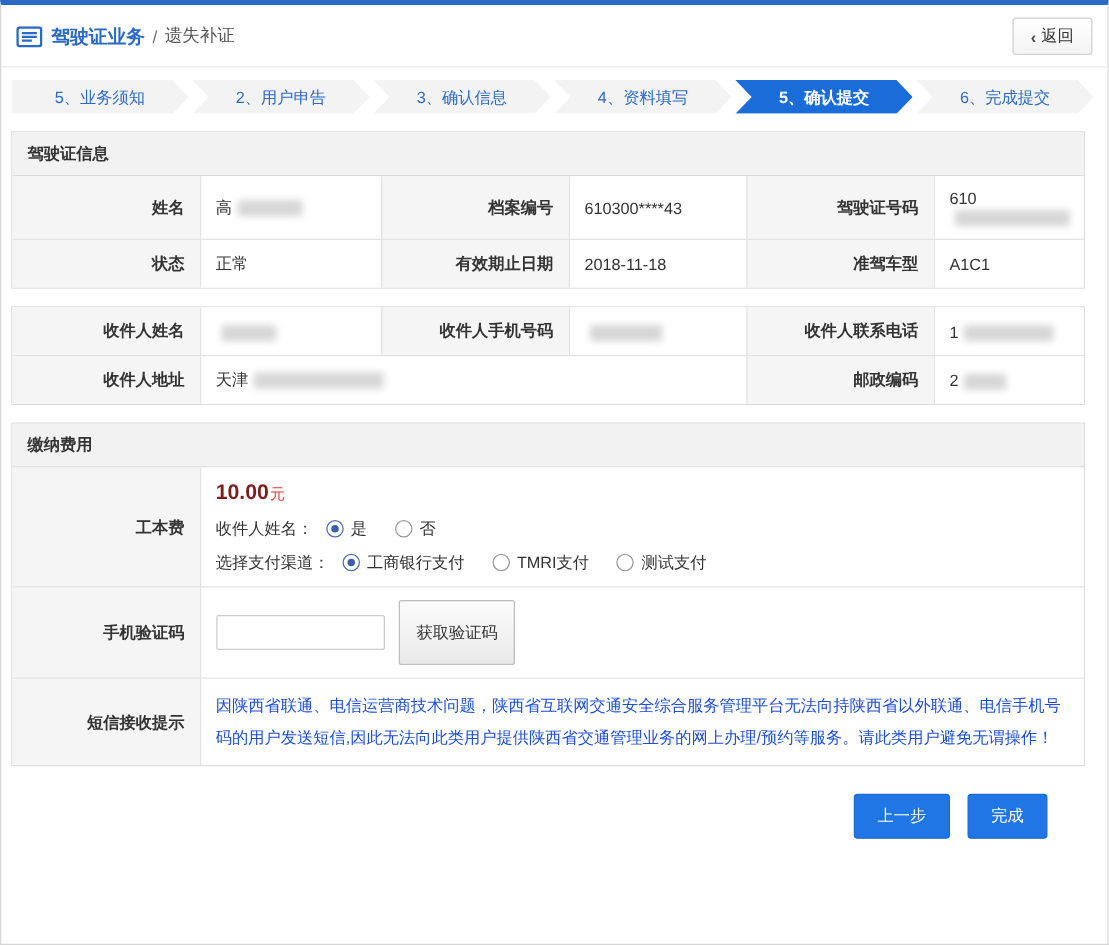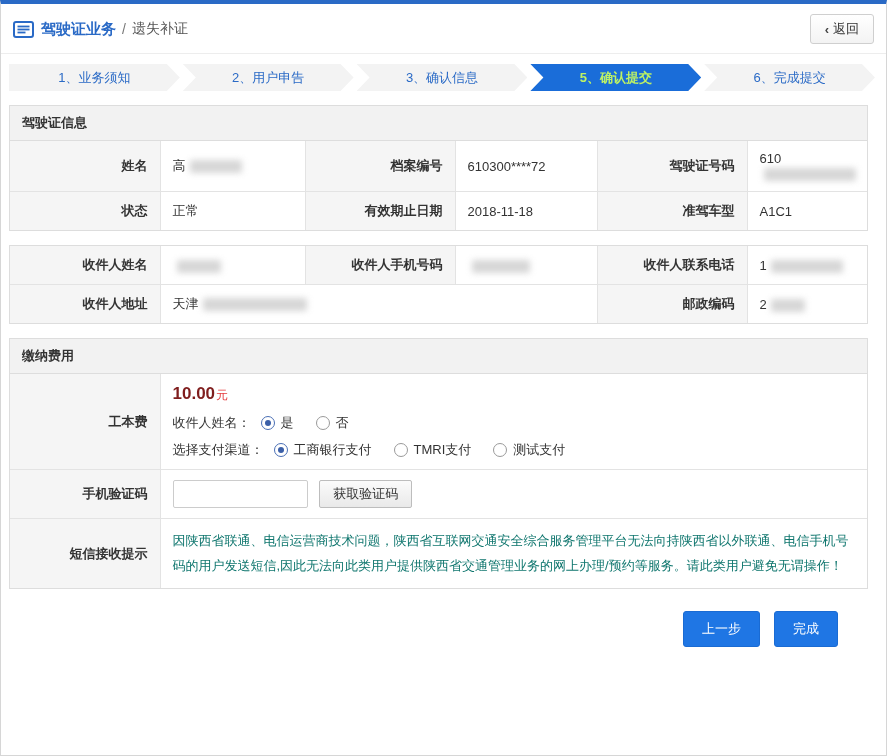--- a/index.html
+++ b/index.html
@@ -19,21 +19,21 @@
               border-radius:3px; padding:5px 14px; font-size:13px; color:#333; cursor:pointer;
               display:inline-flex; align-items:center; gap:4px; font-family:inherit; }
   .back-btn .chev { font-weight:bold; color:#444; }
 
   
   .steps { display:flex; margin:10px 8px 14px 8px; height:27px; }
   .step { flex:1; position:relative; display:flex; align-items:center; justify-content:center;
           background:#f3f3f3; color:#2a6ac6; font-size:13px; margin-right:3px; cursor:pointer;
           clip-path: polygon(0 0, calc(100% - 13px) 0, 100% 50%, calc(100% - 13px) 100%, 0 100%, 13px 50%); }
   .step.first { clip-path: polygon(0 0, calc(100% - 13px) 0, 100% 50%, calc(100% - 13px) 100%, 0 100%); }
-  .step.active { background:#1a6dd9; color:#bef264; font-weight:bold; }
+  .step.active { background:#1a6dd9; color:#ffffff; font-weight:bold; }
 
   
   .section { margin:0 18px 14px 8px; border:1px solid #ddd; }
   .section-header { background:#f2f2f2; border-bottom:1px solid #ddd; padding:8px 12px;
                     font-weight:bold; font-size:13px; color:#333; }
   table { width:100%; border-collapse:collapse; table-layout:fixed; }
   td { border:1px solid #e3e3e3; padding:10px 12px; font-size:13px; vertical-align:middle; word-break:break-all; }
   td.lbl { background:#f5f5f5; font-weight:bold; text-align:right; color:#333; white-space:nowrap; }
   td.val { background:#fff; text-align:left; }
   table tr:first-child td { border-top:none; }
@@ -56,23 +56,23 @@
   .radio-opt { display:inline-flex; align-items:center; margin-right:22px; cursor:pointer; }
   .radio-dot { width:14px; height:14px; border:1px solid #9a9a9a; border-radius:50%; background:#fff;
                display:inline-block; position:relative; margin-right:6px; flex:0 0 auto; }
   .radio-dot.checked { border-color:#4a6fb5; }
   .radio-dot.checked::after { content:''; position:absolute; left:3px; top:3px; right:3px; bottom:3px;
                background:#3b5fa8; border-radius:50%; }
 
   .code-input { width:135px; height:28px; border:1px solid #ccc; border-radius:2px; padding:0 8px;
                 font-size:13px; font-family:inherit; margin-right:8px; vertical-align:middle; }
   .code-btn { background:linear-gradient(#fbfbfb,#e9e9e9); border:1px solid #bdbdbd; border-radius:2px;
-              padding:4px 13px; font-size:13px; color:#333; cursor:pointer; vertical-align:middle; font-family:inherit; }
-
-  .warning { color:#0f766e; line-height:1.9; font-size:13px; }
+              padding:16px 13px; font-size:13px; color:#333; cursor:pointer; vertical-align:middle; font-family:inherit; }
+
+  .warning { color:#1d4ed8; line-height:1.9; font-size:13px; }
 
   
   .footer { display:flex; justify-content:flex-end; gap:14px; margin:22px 48px 26px 8px; }
   .btn-primary { background:#1f76e4; border:1px solid #1a6bd3; border-radius:3px; color:#fff;
                  font-size:13px; padding:8px 18px; cursor:pointer; font-family:inherit; }
 </style>
 </head>
 <body>
 
 <div class="page">
@@ -90,27 +90,30 @@
     <span class="sep">/</span>
     <span class="subtitle">遗失补证</span>
     <button class="back-btn">
       <span class="chev">‹</span>
       <span>返回</span>
     </button>
   </div>
 
   <div class="steps">
     <div class="step first">
-        <span>1、业务须知</span>
+        <span>5、业务须知</span>
       </div>
     <div class="step">
         <span>2、用户申告</span>
       </div>
     <div class="step">
         <span>3、确认信息</span>
+      </div>
+    <div class="step">
+        <span>4、资料填写</span>
       </div>
     <div class="step active">
         <span>5、确认提交</span>
       </div>
     <div class="step">
         <span>6、完成提交</span>
       </div>
   </div>
 
   <div class="section">
@@ -122,21 +125,21 @@
           <col style="width:150px">
           <col style="width:142px">
           <col style="width:150px">
           <col>
         </colgroup>
       <tbody>
           <tr>
         <td class="lbl">姓名</td>
         <td class="val"><span>高</span><span class="redact" style="width:52px"></span></td>
         <td class="lbl">档案编号</td>
-        <td class="val">610300****72</td>
+        <td class="val">610300****43</td>
         <td class="lbl">驾驶证号码</td>
         <td class="val"><span>610</span><span class="redact" style="width:92px"></span></td>
       </tr>
       <tr>
         <td class="lbl">状态</td>
         <td class="val">正常</td>
         <td class="lbl">有效期止日期</td>
         <td class="val">2018-11-18</td>
         <td class="lbl">准驾车型</td>
         <td class="val">A1C1</td>

